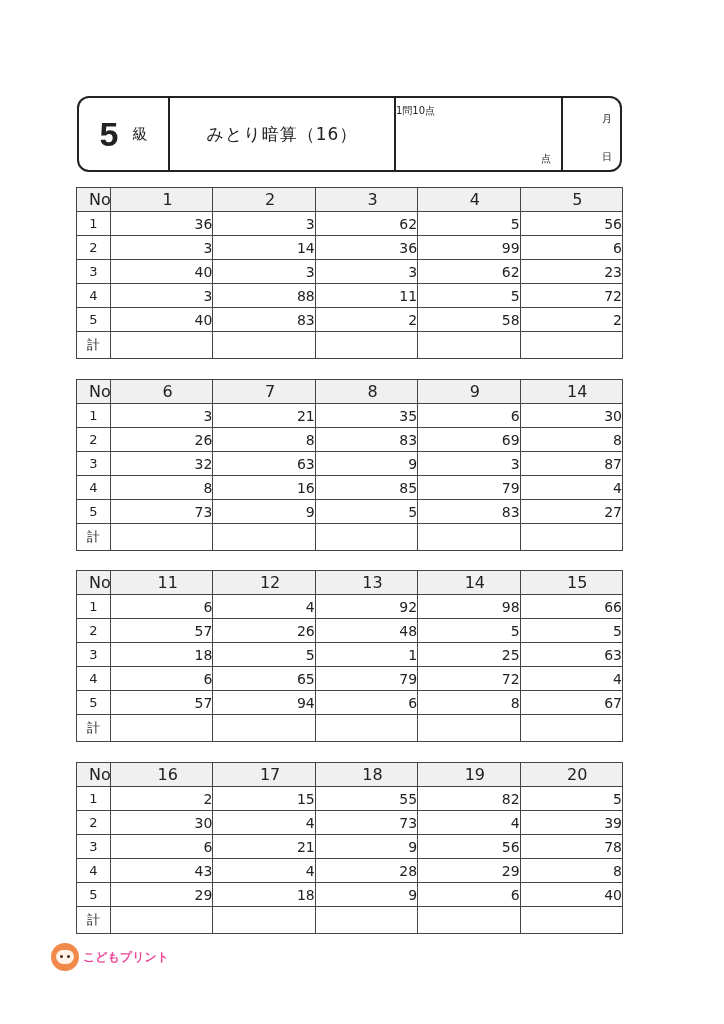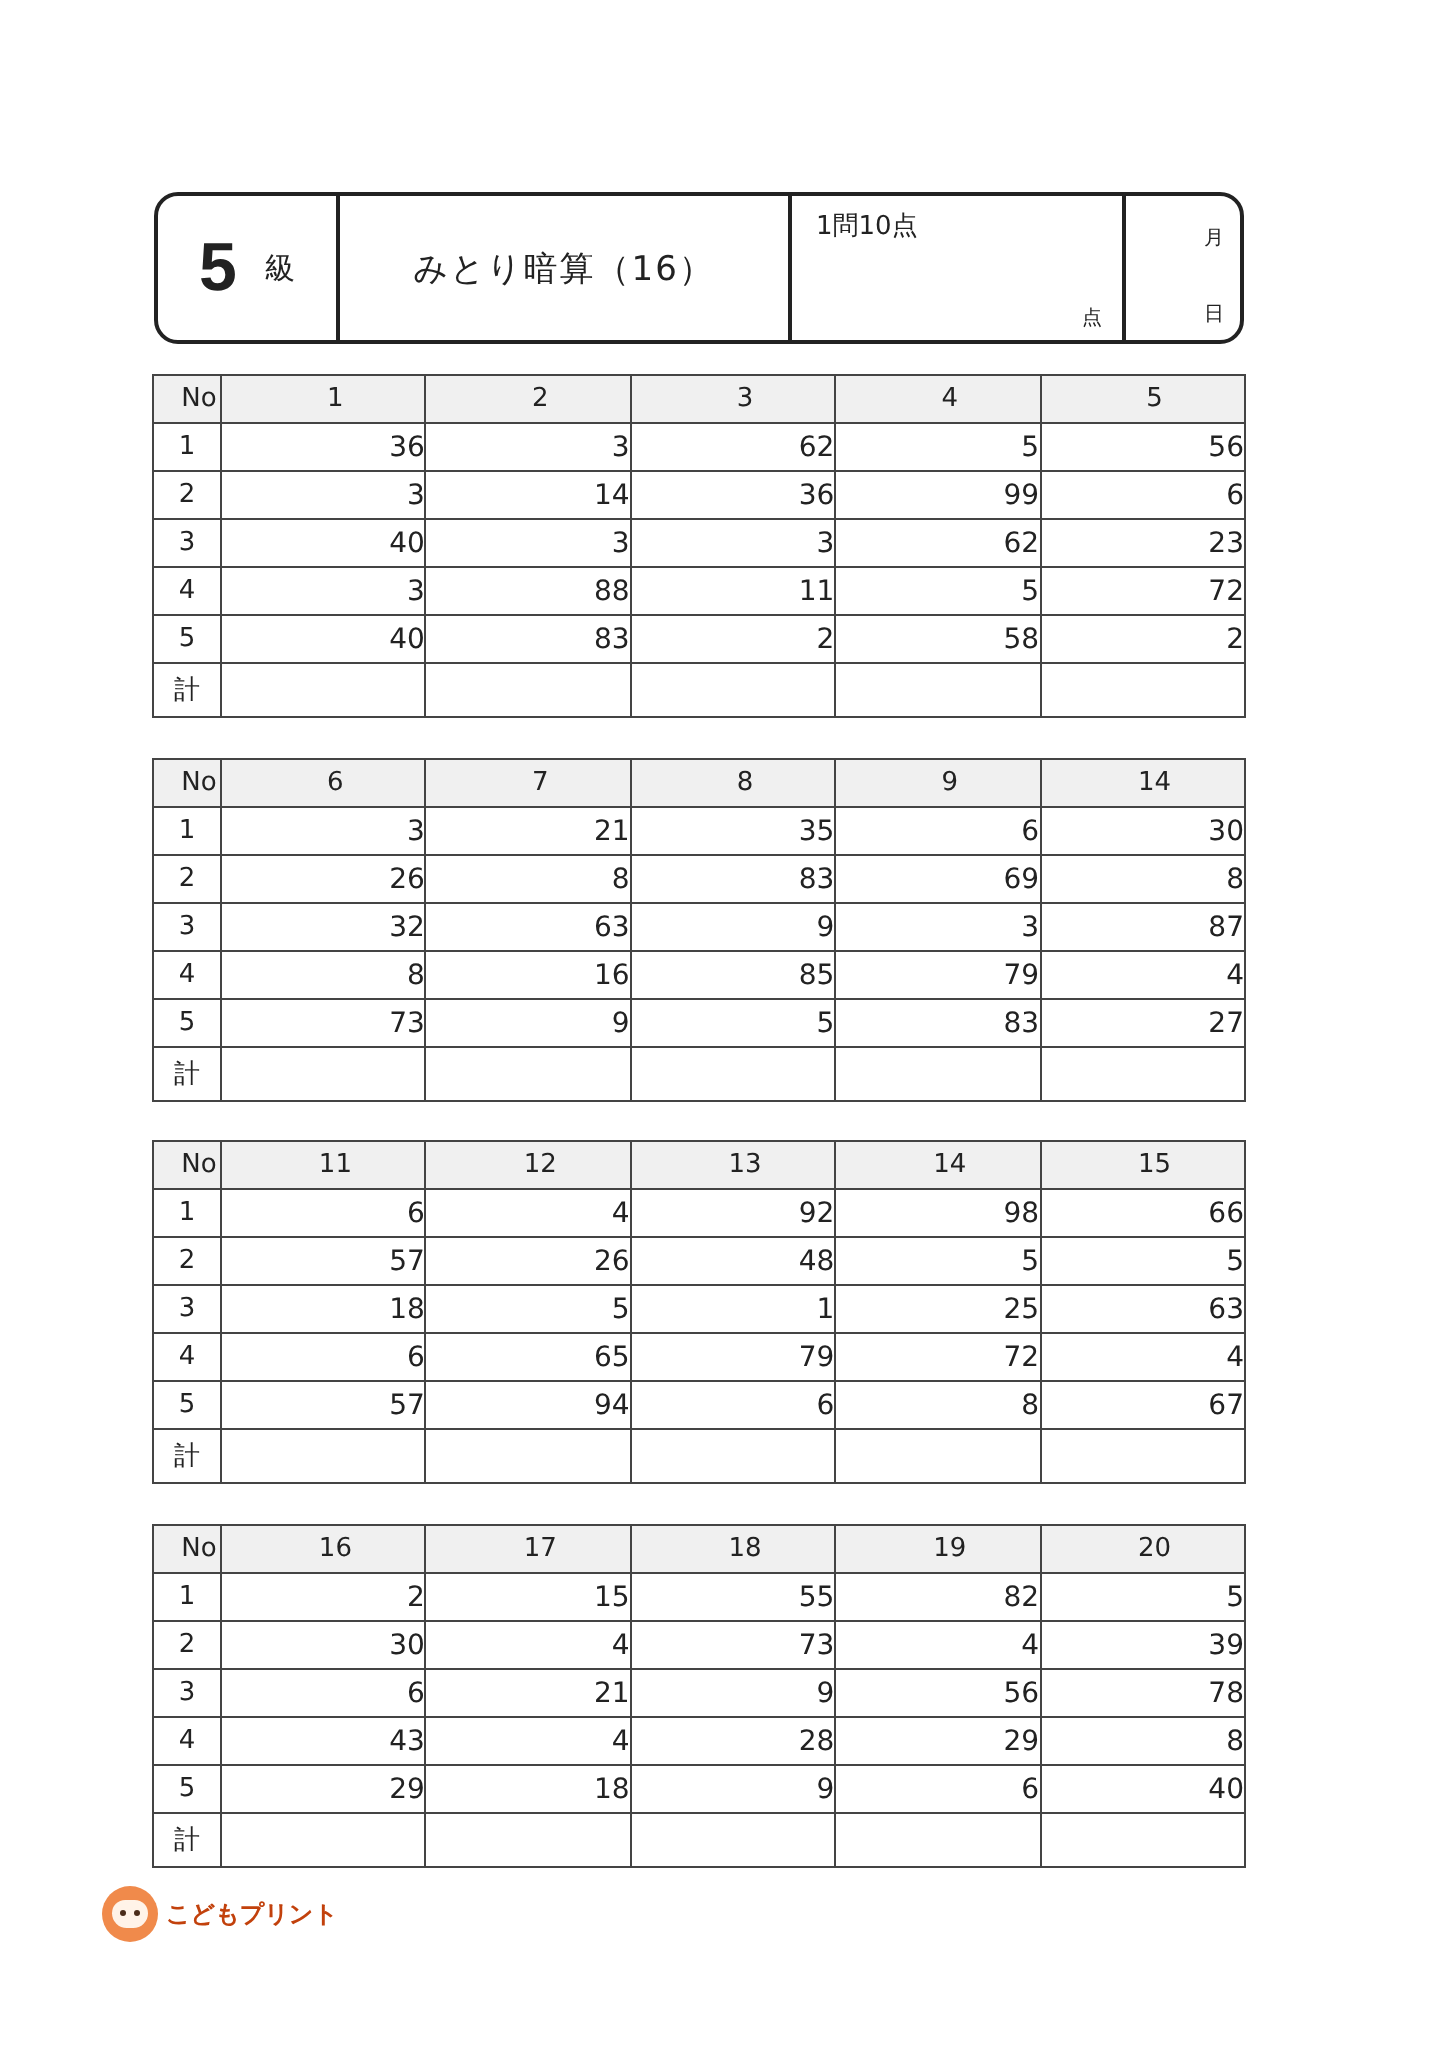--- a/index.html
+++ b/index.html
@@ -6,41 +6,41 @@
   body { width:724px; height:1024px; position:relative; font-family:"DejaVu Sans", "Liberation Sans", sans-serif; color:#222; overflow:hidden; }
 
   .header { position:absolute; left:77px; top:96px; width:545px; height:76px; border:2px solid #222; border-radius:12px; box-sizing:border-box; display:flex; }
   .hcell { border-right:2px solid #222; box-sizing:border-box; position:relative; }
   .hcell:last-child { border-right:none; }
   .h-grade { width:91px; display:flex; align-items:center; justify-content:center; }
   .grade-num { font-size:34px; font-weight:bold; font-family:"Liberation Sans", sans-serif; margin-right:14px; }
   .grade-label { font-size:15px; }
   .h-title { width:226px; display:flex; align-items:center; justify-content:center; font-size:17px; letter-spacing:1px; }
   .h-score { width:167px; }
-  .score-rule { position:absolute; left:12px; top:6px; font-size:13px; }
+  .score-rule { position:absolute; left:0; top:6px; font-size:10px; }
   .score-unit { position:absolute; right:10px; bottom:4px; font-size:10px; }
   .h-date { flex:1; }
   .date-month { position:absolute; right:8px; top:14px; font-size:10px; }
   .date-day { position:absolute; right:8px; top:52px; font-size:10px; }
 
   .block { position:absolute; left:76px; width:547px; }
   table.q { border-collapse:collapse; width:547px; table-layout:fixed; font-size:14px; }
   table.q td, table.q th { border:1px solid #444; padding:0; height:24px; box-sizing:border-box; }
-  table.q th { background:#f0f0f0; font-weight:normal; font-size:13px; height:24px;padding-left:12px; }
+  table.q th { background:#f0f0f0; font-weight:normal; font-size:16px; height:24px;padding-left:12px; }
   table.q col.no { width:34px; }
   td.no { text-align:center; font-size:13px; }
   td.val { text-align:right; padding-right:12px; }
   tr.total td { height:27px; }
 
   .logo { position:absolute; left:51px; top:943px; display:flex; align-items:center; }
   .logo-circle { width:28px; height:28px; border-radius:50%; background:#f08a4b; display:flex; align-items:center; justify-content:center; }
   .cat-face { width:18px; height:14px; background:#fff3e8; border-radius:8px 8px 9px 9px; position:relative; }
   .cat-face::before, .cat-face::after { content:""; position:absolute; top:5px; width:3px; height:3px; background:#4a2c1a; border-radius:50%; }
   .cat-face::before { left:4px; } .cat-face::after { right:4px; }
-  .logo-text { font-size:12px; font-weight:bold; color:#c2410c; margin-left:4px; }
+  .logo-text { font-size:12px; font-weight:bold; color:#ec4899; margin-left:4px; }
 </style>
 </head>
 <body>
 
 <div class="header">
   <div class="hcell h-grade">
     <span class="grade-num">5</span>
     <span class="grade-label">級</span>
   </div>
   <div class="hcell h-title">みとり暗算（16）</div>

